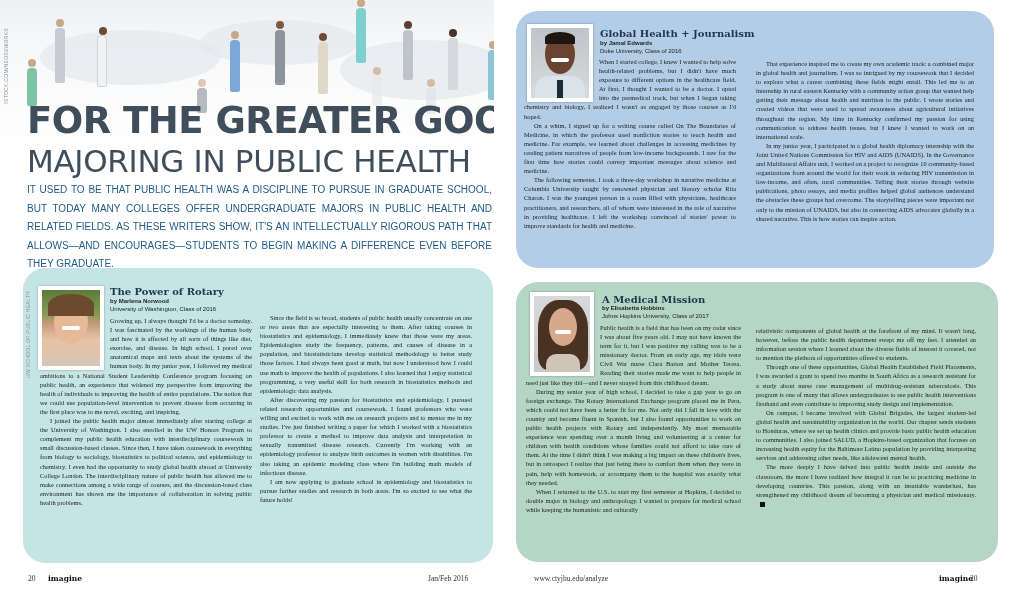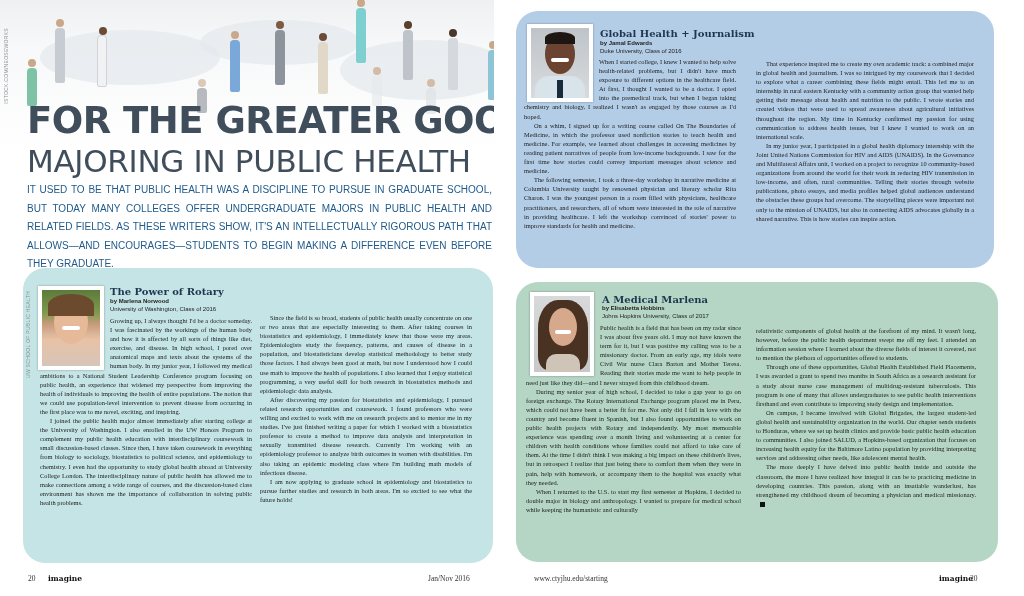--- a/index.html
+++ b/index.html
@@ -130,21 +130,21 @@
   </div>
 
   <div class="col" style="left:260px;top:313px;width:212px;">
     <p>Since the field is so broad, students of public health usually concentrate on one or two areas that are especially interesting to them. After taking courses in biostatistics and epidemiology, I immediately knew that those were my areas. Epidemiologists study the frequency, patterns, and causes of disease in a population, and biostatisticians develop statistical methodology to better study those factors. I had always been good at math, but now I understood how I could use math to improve the health of populations. I also learned that I enjoy statistical programming, a very useful skill for both research in biostatistics methods and epidemiologic data analysis.</p>
     <p>After discovering my passion for biostatistics and epidemiology, I pursued related research opportunities and coursework. I found professors who were willing and excited to work with me on research projects and to mentor me in my studies. I've just finished writing a paper for which I worked with a biostatistics professor to create a method to improve data analysis and interpretation in sexually transmitted disease research. Currently I'm working with an epidemiology professor to analyze birth outcomes in women with disabilities. I'm also taking an epidemic modeling class where I'm building math models of infectious disease.</p>
     <p>I am now applying to graduate school in epidemiology and biostatistics to pursue further studies and research in both areas. I'm so excited to see what the future holds!</p>
   </div>
 
   <div class="folio" style="left:28px;">20</div>
   <div class="mag-name" style="left:48px;">imagine</div>
-  <div class="folio" style="left:428px;">Jan/Nov 2016</div>
+  <div class="folio" style="left:428px;">Jan/Feb 2016</div>
 </div>
 
 <div class="page page-right">
 
   <div class="panel panel-blue" style="left:22px;top:11px;width:478px;height:257px;"></div>
 
   <div class="photo" style="left:33px;top:24px;width:66px;height:78px;">
     <div class="img" style="background:linear-gradient(180deg,#bfc4c8 0%,#d8dbde 100%);">
       <div style="position:absolute;left:14px;top:6px;width:30px;height:40px;border-radius:50%;background:#6a4430;"></div>
       <div style="position:absolute;left:14px;top:4px;width:30px;height:12px;border-radius:50% 50% 0 0;background:#1e1612;"></div>
@@ -174,34 +174,34 @@
 
   <div class="photo" style="left:36px;top:292px;width:64px;height:84px;">
     <div class="img" style="background:linear-gradient(180deg,#d8d9db 0%,#c7c8ca 100%);">
       <div style="position:absolute;left:4px;top:4px;width:50px;height:70px;border-radius:40% 40% 20% 20%;background:#4a3222;"></div>
       <div style="position:absolute;left:15px;top:12px;width:28px;height:38px;border-radius:50%;background:#d6a98c;"></div>
       <div style="position:absolute;left:21px;top:34px;width:16px;height:4px;border-radius:2px;background:#fff;"></div>
       <div style="position:absolute;left:12px;top:58px;width:34px;height:20px;border-radius:10px 10px 0 0;background:#cfc4b8;"></div>
     </div>
   </div>
 
-  <div class="essay-title" style="left:108px;top:294px;">A Medical Marlena</div>
+  <div class="essay-title" style="left:108px;top:294px;">A Medical Mission</div>
   <div class="essay-by" style="left:108px;top:305px;">by Elisabetta Hobbins</div>
   <div class="essay-school" style="left:108px;top:313px;">Johns Hopkins University, Class of 2017</div>
 
   <div class="col" style="left:32px;top:323px;width:215px;">
     <div style="float:left;width:74px;height:54px;"></div>
     <p class="first">Public health is a field that has been on my radar since I was about five years old. I may not have known the term for it, but I was positive my calling was to be a missionary doctor. From an early age, my idols were Civil War nurse Clara Barton and Mother Teresa. Reading their stories made me want to help people in need just like they did—and I never strayed from this childhood dream.</p>
     <p>During my senior year of high school, I decided to take a gap year to go on foreign exchange. The Rotary International Exchange program placed me in Peru, which could not have been a better fit for me. Not only did I fall in love with the country and become fluent in Spanish, but I also found opportunities to work on public health projects with Rotary and independently. My most memorable experience was spending over a month living and volunteering at a center for children with health conditions whose families could not afford to take care of them. At the time I didn't think I was making a big impact on these children's lives, but in retrospect I realize that just being there to comfort them when they were in pain, help with homework, or accompany them to the hospital was exactly what they needed.</p>
     <p>When I returned to the U.S. to start my first semester at Hopkins, I decided to double major in biology and anthropology. I wanted to prepare for medical school while keeping the humanistic and culturally</p>
   </div>
 
   <div class="col" style="left:262px;top:326px;width:220px;">
     <p class="first">relativistic components of global health at the forefront of my mind. It wasn't long, however, before the public health department swept me off my feet. I attended an information session where I learned about the diverse fields of interest it covered, not to mention the plethora of opportunities offered to students.</p>
     <p>Through one of these opportunities, Global Health Established Field Placements, I was awarded a grant to spend two months in South Africa as a research assistant for a study about nurse case management of multidrug-resistant tuberculosis. This program is one of many that allows undergraduates to see public health interventions firsthand and even contribute to improving study design and implementation.</p>
     <p>On campus, I became involved with Global Brigades, the largest student-led global health and sustainability organization in the world. Our chapter sends students to Honduras, where we set up health clinics and provide basic public health education to communities. I also joined SALUD, a Hopkins-based organization that focuses on increasing health equity for the Baltimore Latino population by providing interpreting services and addressing other needs, like adolescent mental health.</p>
     <p><span>The more deeply I have delved into public health inside and outside the classroom, the more I have realized how integral it can be to practicing medicine in developing countries. This passion, along with an insatiable wanderlust, has strengthened my childhood dream of becoming a physician and medical missionary.</span><span class="end-mark"></span></p>
   </div>
 
-  <div class="folio" style="left:40px;">www.ctyjhu.edu/starting</div>
+  <div class="folio" style="left:40px;">www.ctyjhu.edu/analyze</div>
   <div class="mag-name" style="left:445px;">imagine</div>
   <div class="folio" style="left:476px;">20</div>
 </div>
 
 </body></html>

